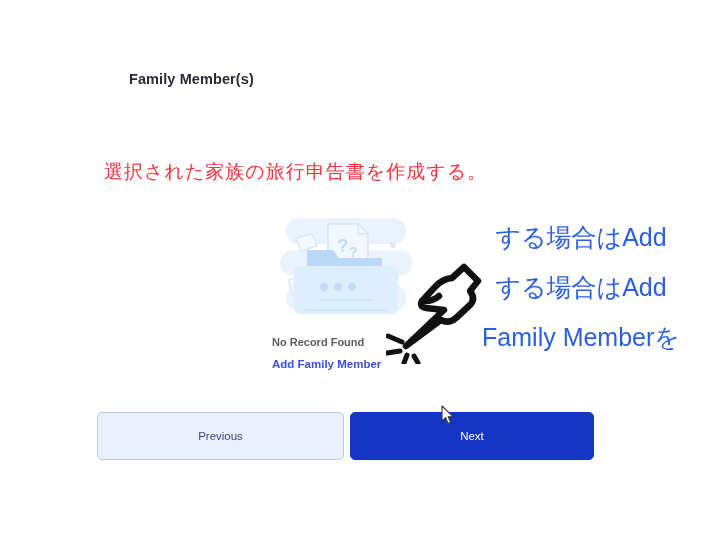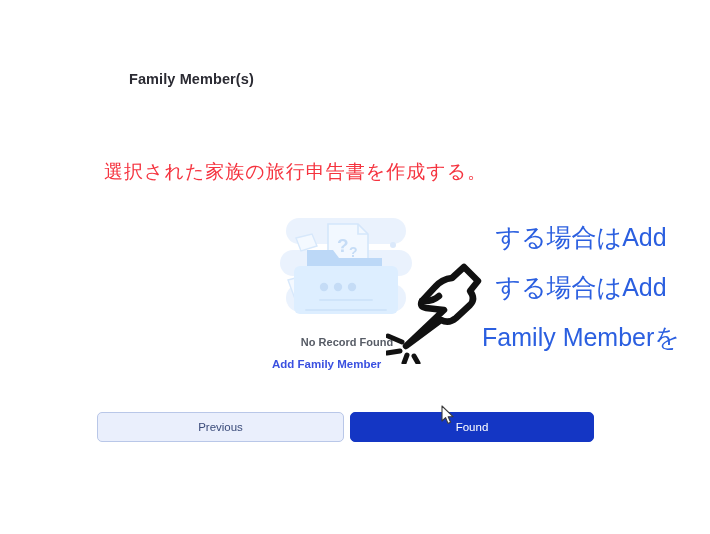--- a/index.html
+++ b/index.html
@@ -70,21 +70,20 @@
     left: 8px;
     top: 0px;
     width: 132px;
     height: 112px;
   }
   .no-record {
     position: absolute;
     left: 0;
     top: 124px;
     width: 150px;
-    text-align: center;
     font-size: 11px;
     font-weight: 600;
     color: #575c66;
     white-space: nowrap;
   }
   .add-link {
     position: absolute;
     left: 0;
     top: 146px;
     width: 150px;
@@ -93,21 +92,21 @@
     font-weight: 700;
     color: #3a50e0;
     white-space: nowrap;
     cursor: pointer;
   }
 
   
   .btn {
     position: absolute;
     top: 412px;
-    height: 30px;
+    height: 48px;
     border-radius: 5px;
     box-sizing: border-box;
     font-size: 11.5px;
     display: flex;
     align-items: center;
     justify-content: center;
     cursor: pointer;
     user-select: none;
   }
   .btn-previous {
@@ -211,21 +210,21 @@
       </svg>
     </div>
 
     <div class="no-record">No Record Found</div>
 
     <div class="add-link">Add Family Member</div>
   </div>
 
   <div class="btn btn-previous">Previous</div>
 
-  <div class="btn btn-next">Found</div>
+  <div class="btn btn-next">Next</div>
 
   <div class="anno-red">選択された家族の旅行申告書を作成する。</div>
 
   <div class="anno-blue">
     <div class="l1">する場合はAdd</div>
     <div class="l2">する場合はAdd</div>
     <div class="l3">Family Memberを</div>
   </div>
 
   <div class="anno-hand">

